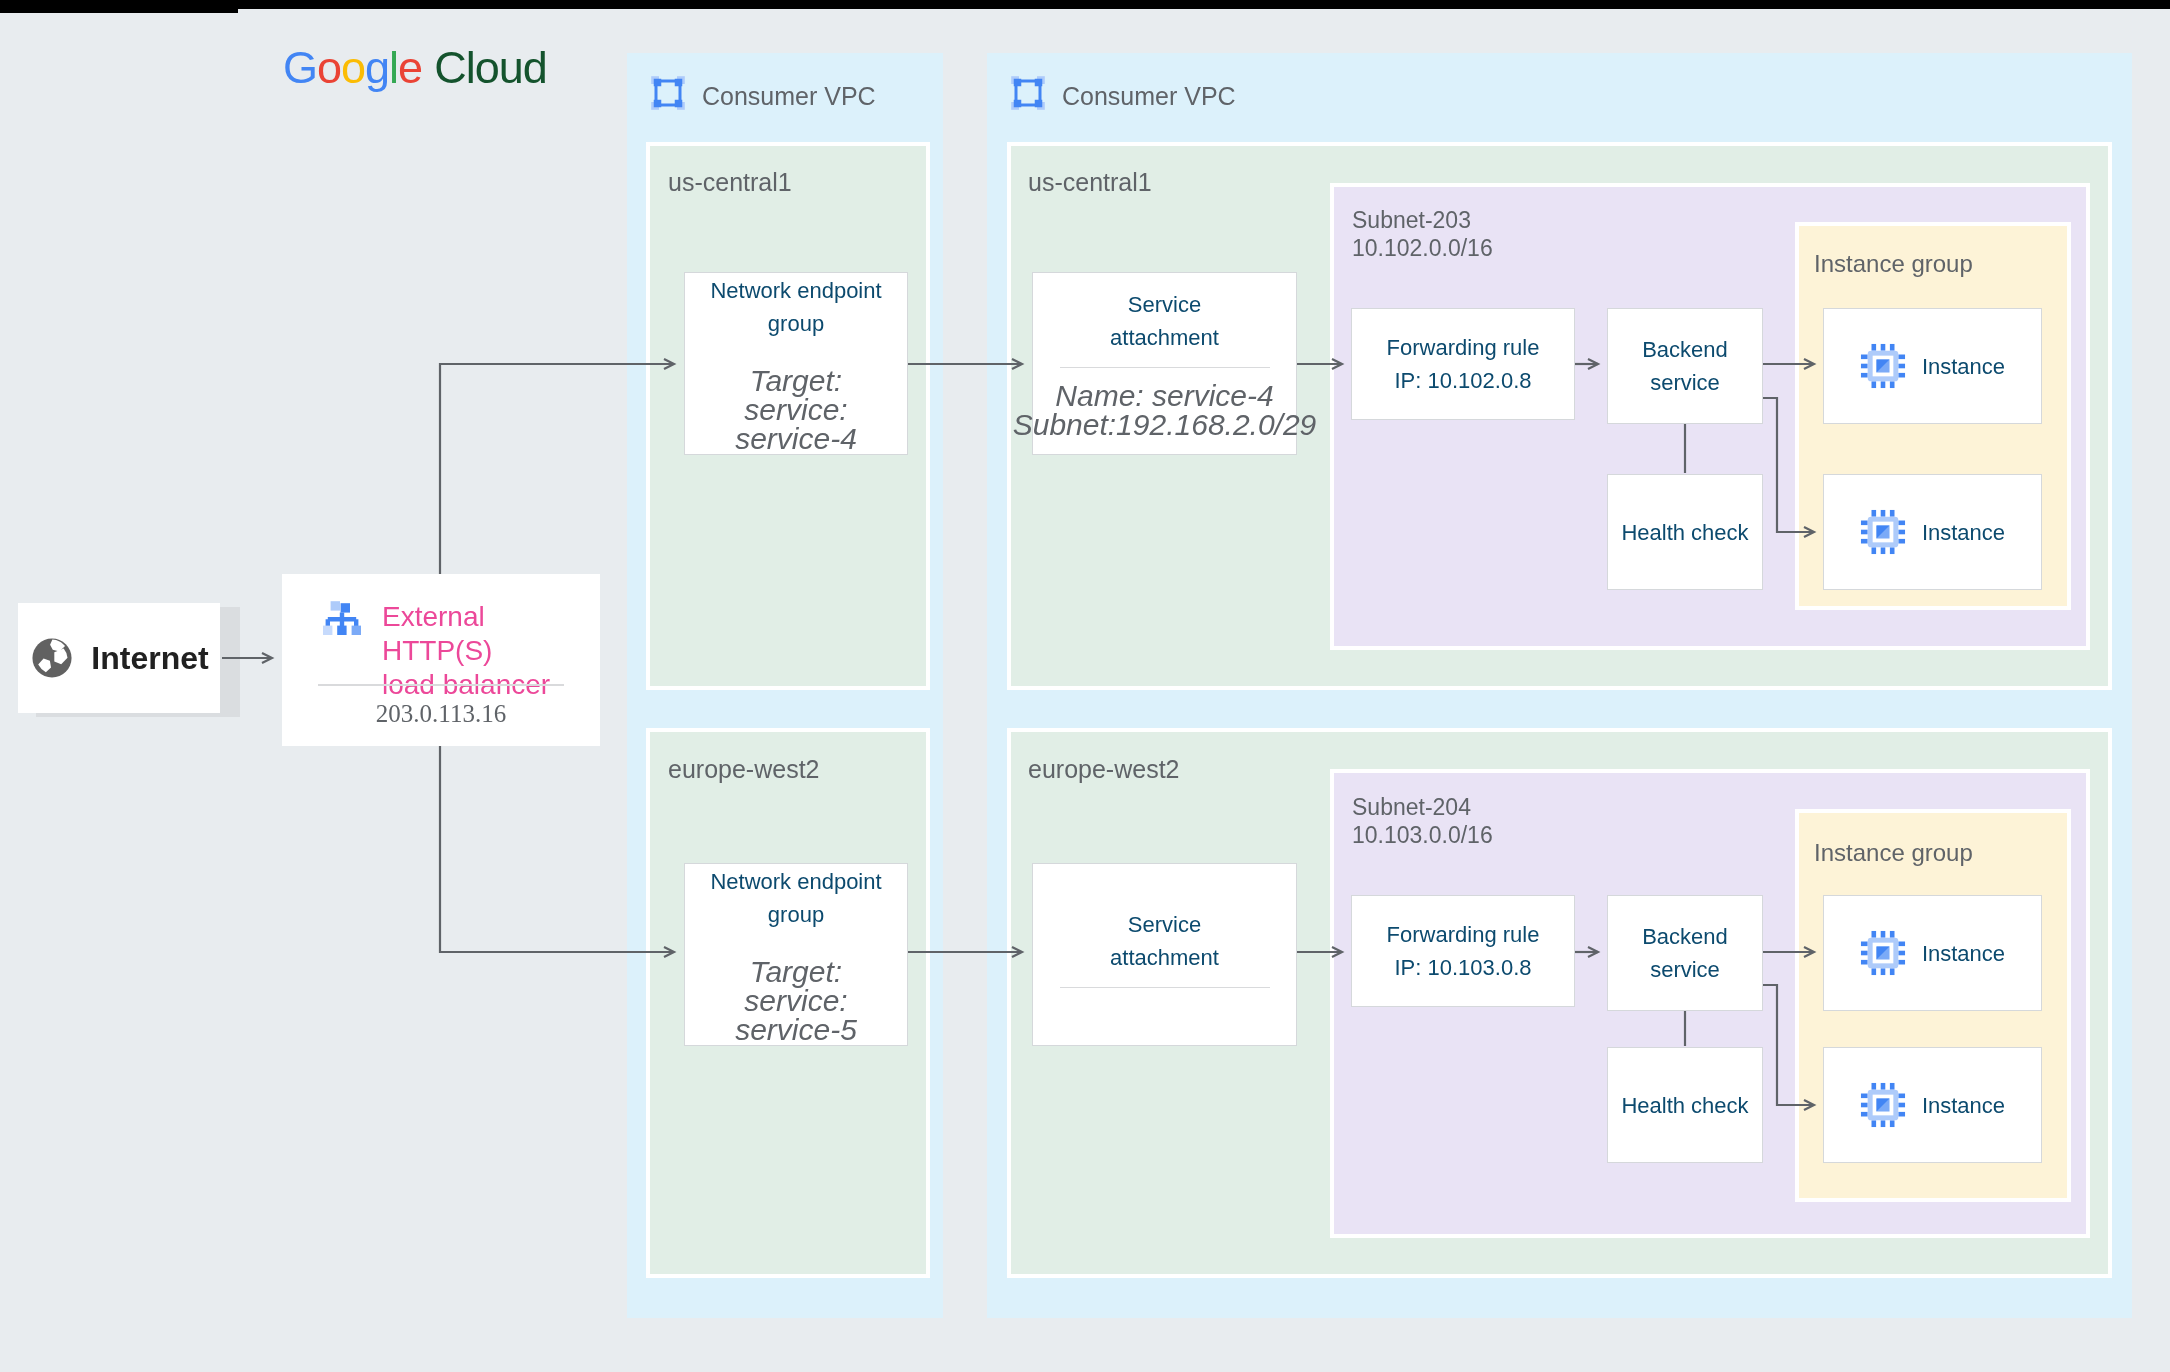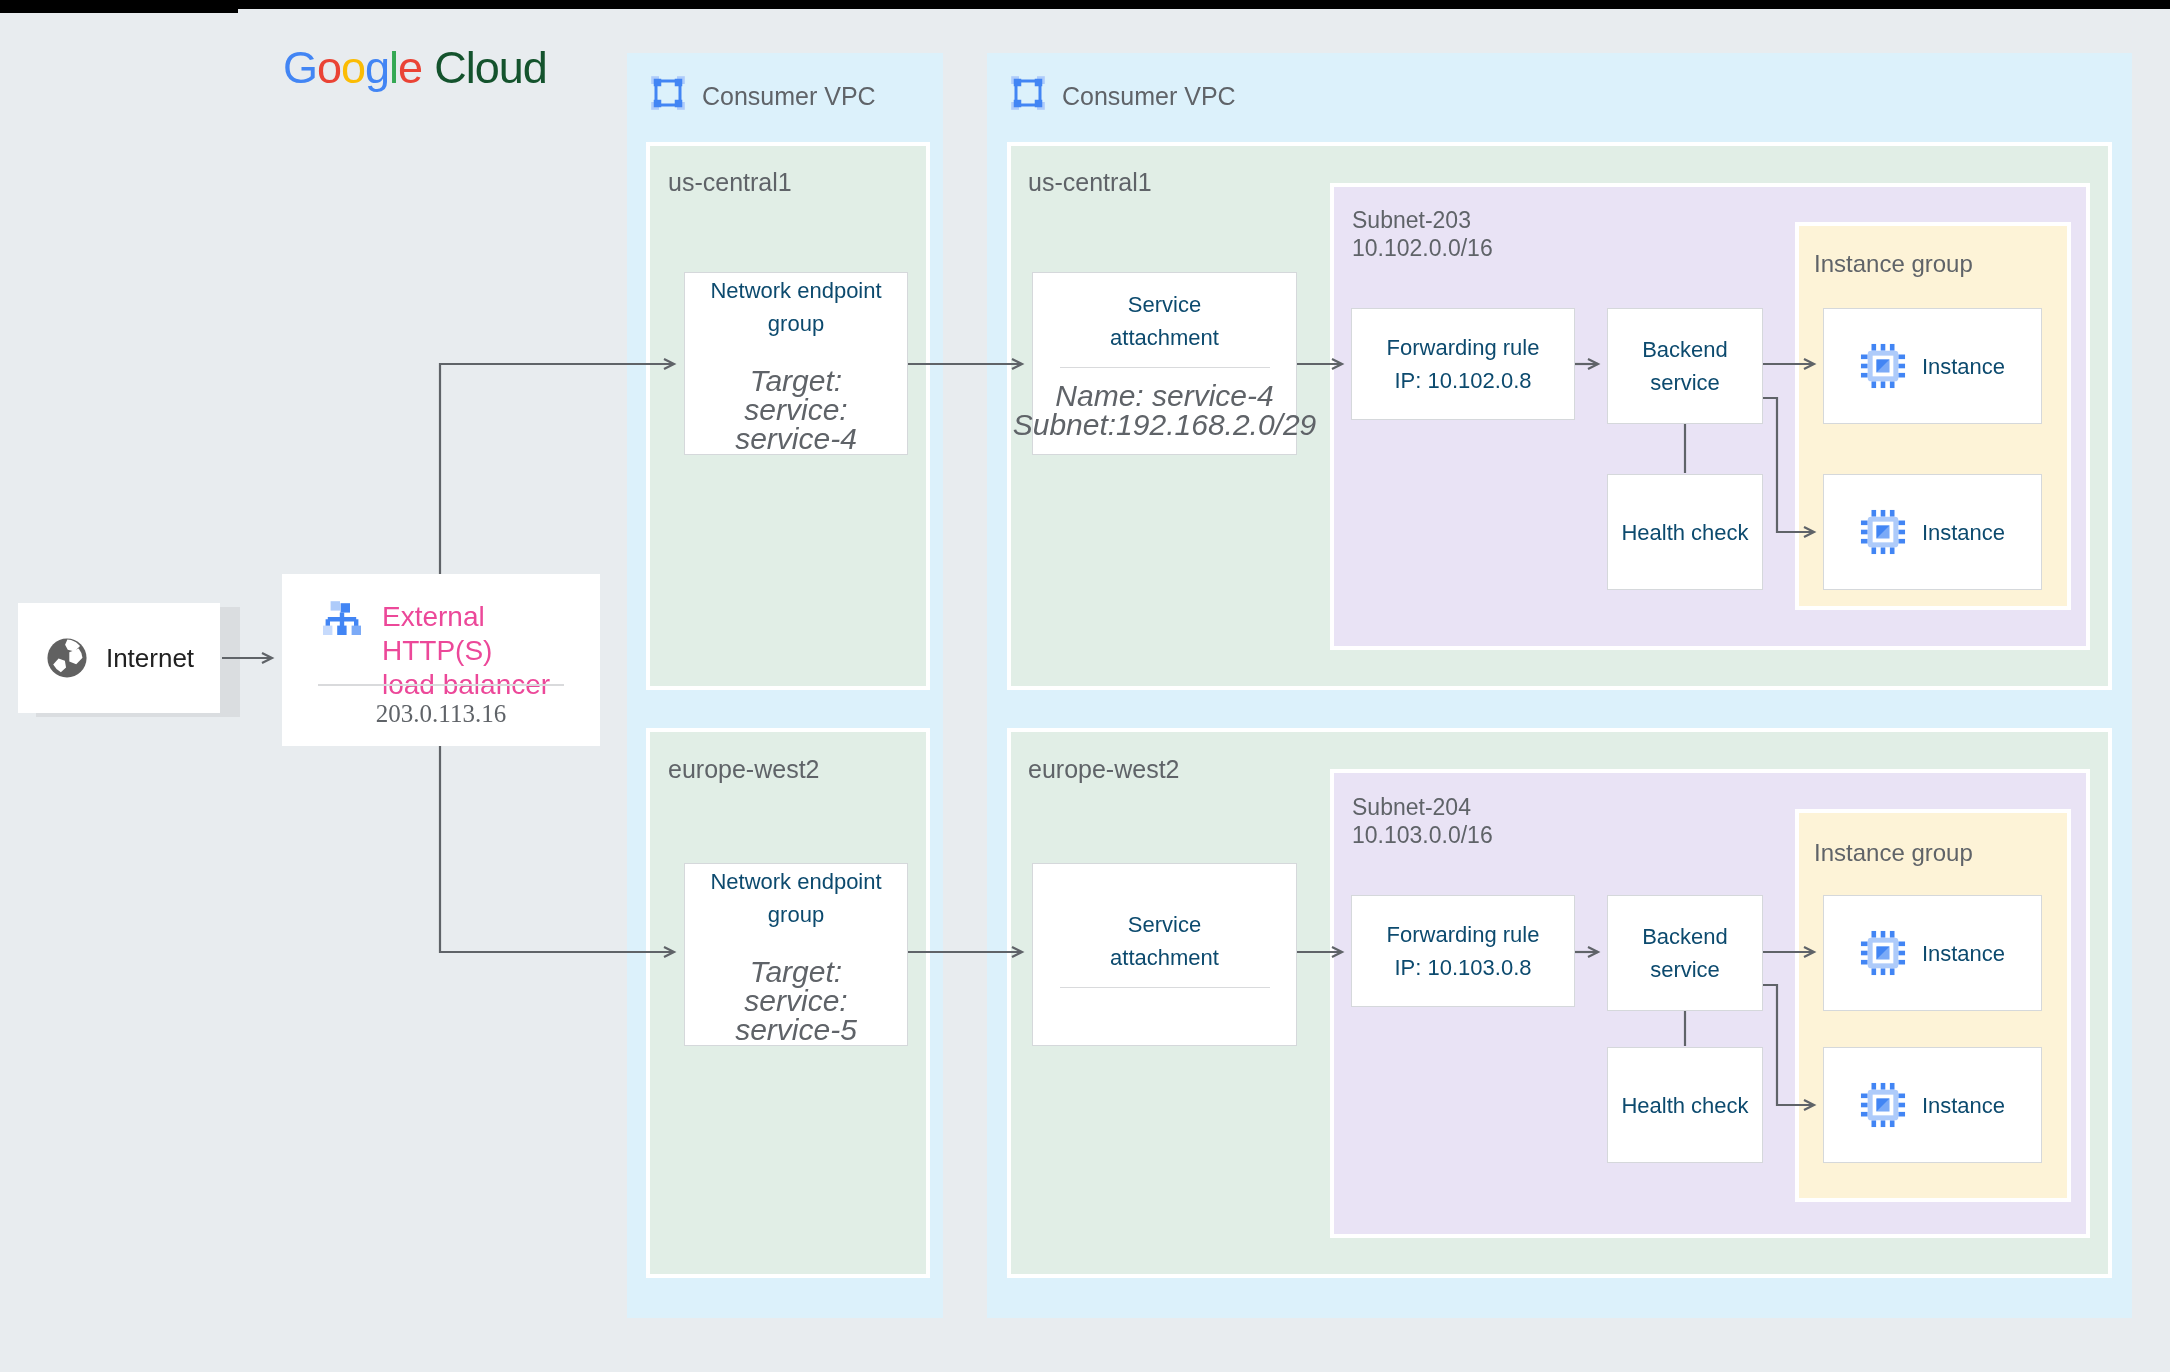--- a/index.html
+++ b/index.html
@@ -21,21 +21,21 @@
   .subnet-label{font-size:23px;line-height:28px;}
   .igroup-label{font-size:24px;}
   
   .wbox{background:#ffffff;border:1.5px solid #d5d8db;display:flex;flex-direction:column;
         align-items:center;justify-content:center;text-align:center;}
   .wbox.noborder{border:none;}
   .box-title{font-size:22px;line-height:33px;color:#0c4a6e;}
   .box-sub{font-size:30px;line-height:29px;color:#5f6368;font-style:italic;}
   .divider{height:1.5px;background:#d9dadc;width:80%;margin:13px auto;}
   .rowbox{flex-direction:row;gap:16px;}
-  .internet-label{font-size:26px;color:#212121;}
+  .internet-label{font-size:32px;color:#212121;font-weight:bold;}
   
   .lb-title{font-size:28px;line-height:34px;color:#ec4899;text-align:left;}
   .lb-ip{font-size:25px;color:#5f6368;text-align:center;font-family:Liberation Serif, serif;}
   svg.overlay{position:absolute;left:0;top:0;pointer-events:none;}
   .conn{stroke:#5f6368;stroke-width:2.2;fill:none;}
 </style>
 </head>
 <body>
 
 <div id="canvas">

